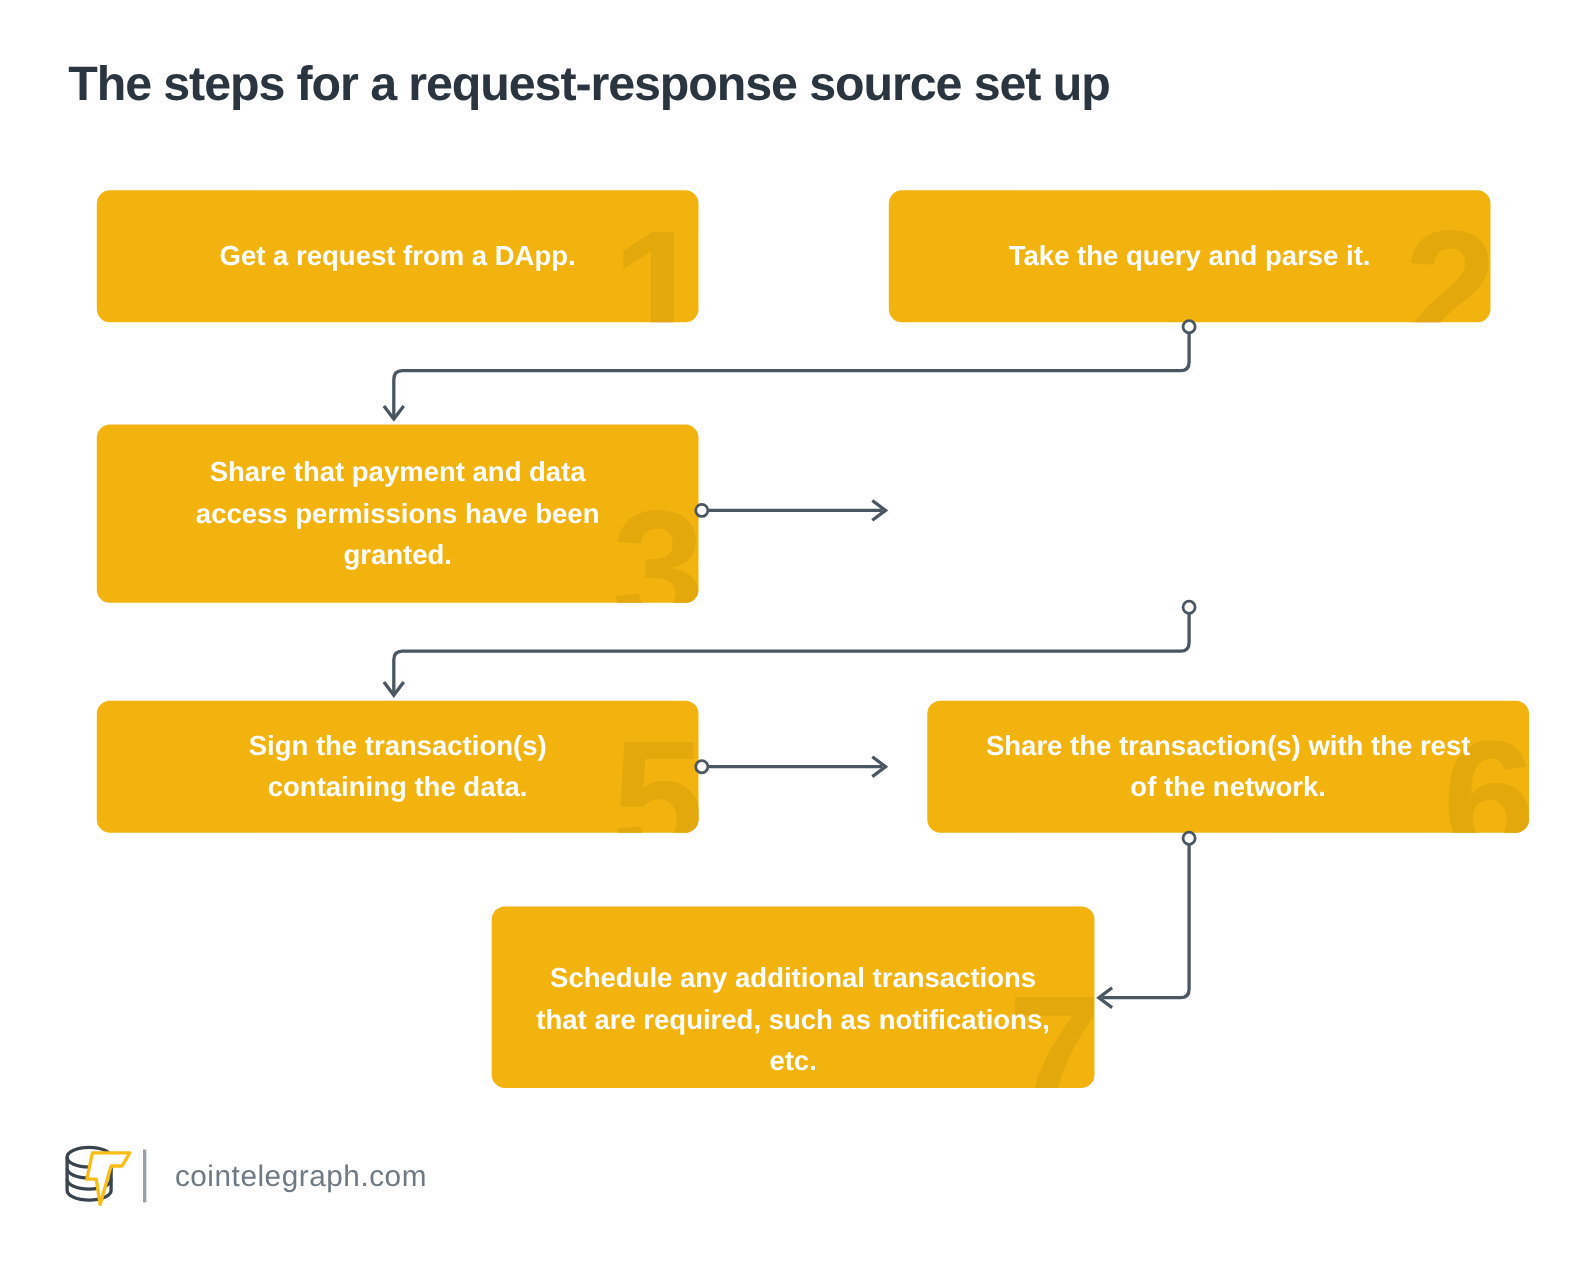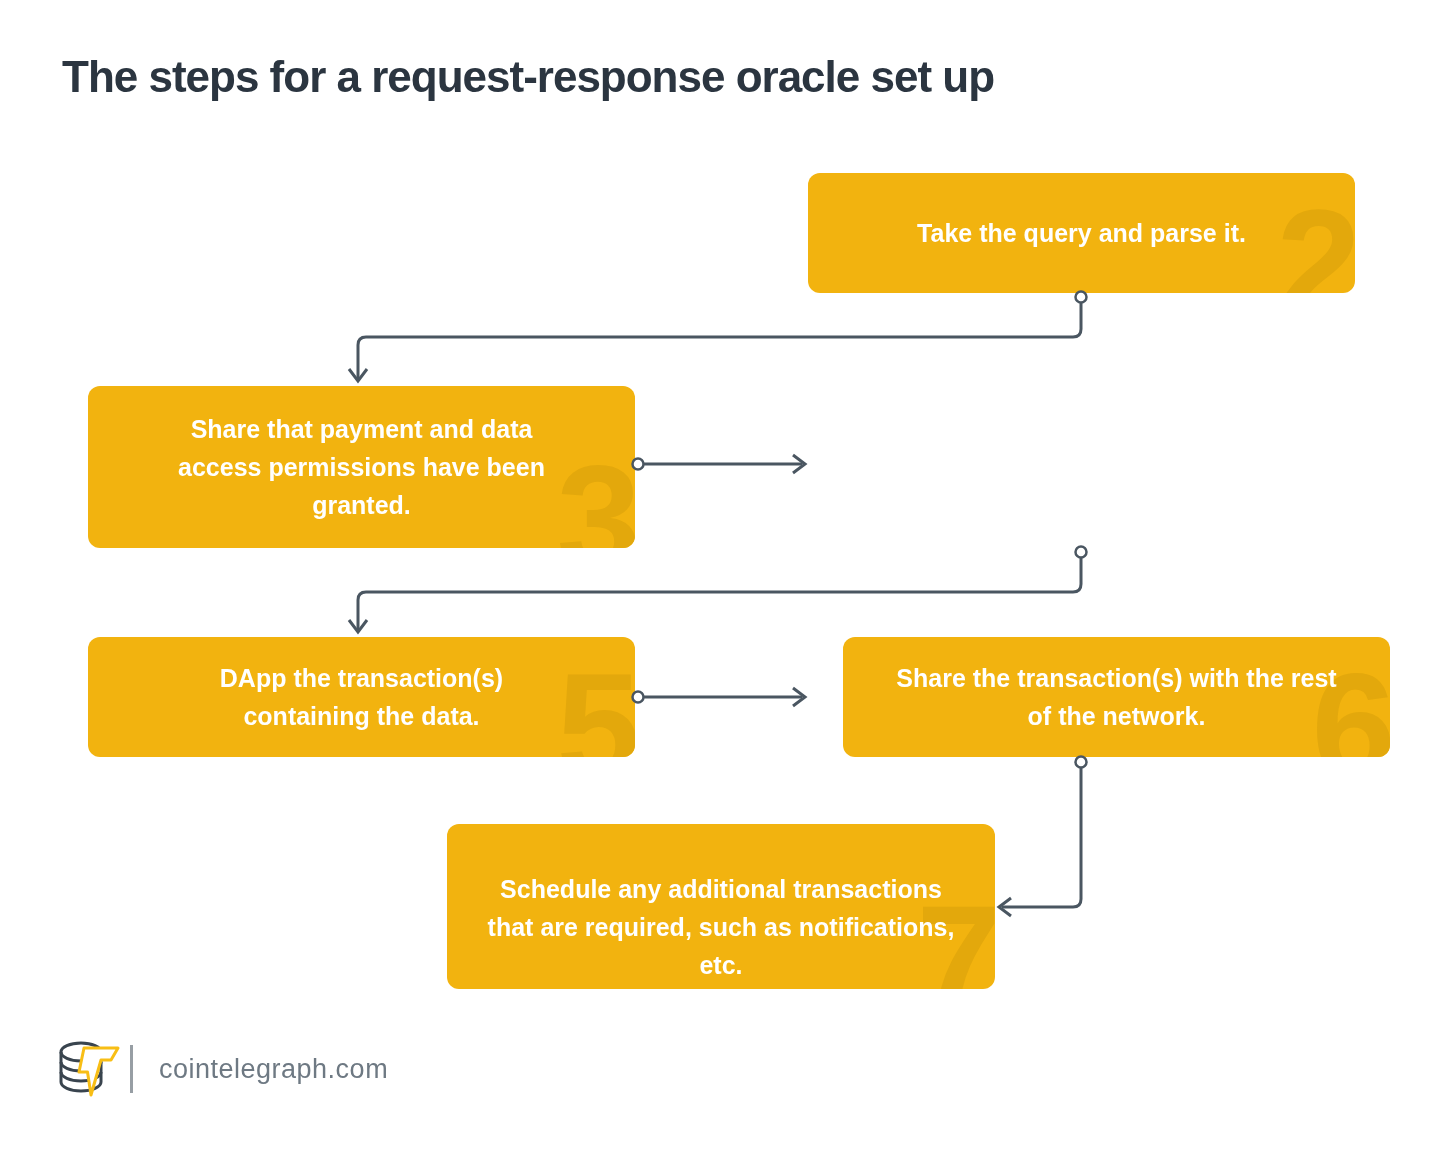--- a/index.html
+++ b/index.html
@@ -67,32 +67,36 @@
   }
   .footer .site{
     font-size:27px;color:#6E7983;letter-spacing:0.5px;text-align:center;
   }
 </style>
 </head>
 <body>
 
 <div class="canvas">
 
-  <h1 class="title">The steps for a request-response oracle set up</h1>
+  <h1 class="title">The steps for a request-response source set up</h1>
 
+  <div class="step s1">
+    <span class="label">Get a request from a DApp.</span>
+    <span class="num">1</span>
+  </div>
   <div class="step s2">
     <span class="label">Take the query and parse it.</span>
     <span class="num">2</span>
   </div>
   <div class="step s3">
     <span class="label">Share that payment and data access permissions have been granted.</span>
     <span class="num">3</span>
   </div>
   <div class="step s5">
-    <span class="label">DApp the transaction(s) containing the data.</span>
+    <span class="label">Sign the transaction(s) containing the data.</span>
     <span class="num">5</span>
   </div>
   <div class="step s6">
     <span class="label">Share the transaction(s) with the rest of the network.</span>
     <span class="num">6</span>
   </div>
   <div class="step s7">
     <span class="label">Schedule any additional transactions that are required, such as notifications, etc.</span>
     <span class="num">7</span>
   </div>

